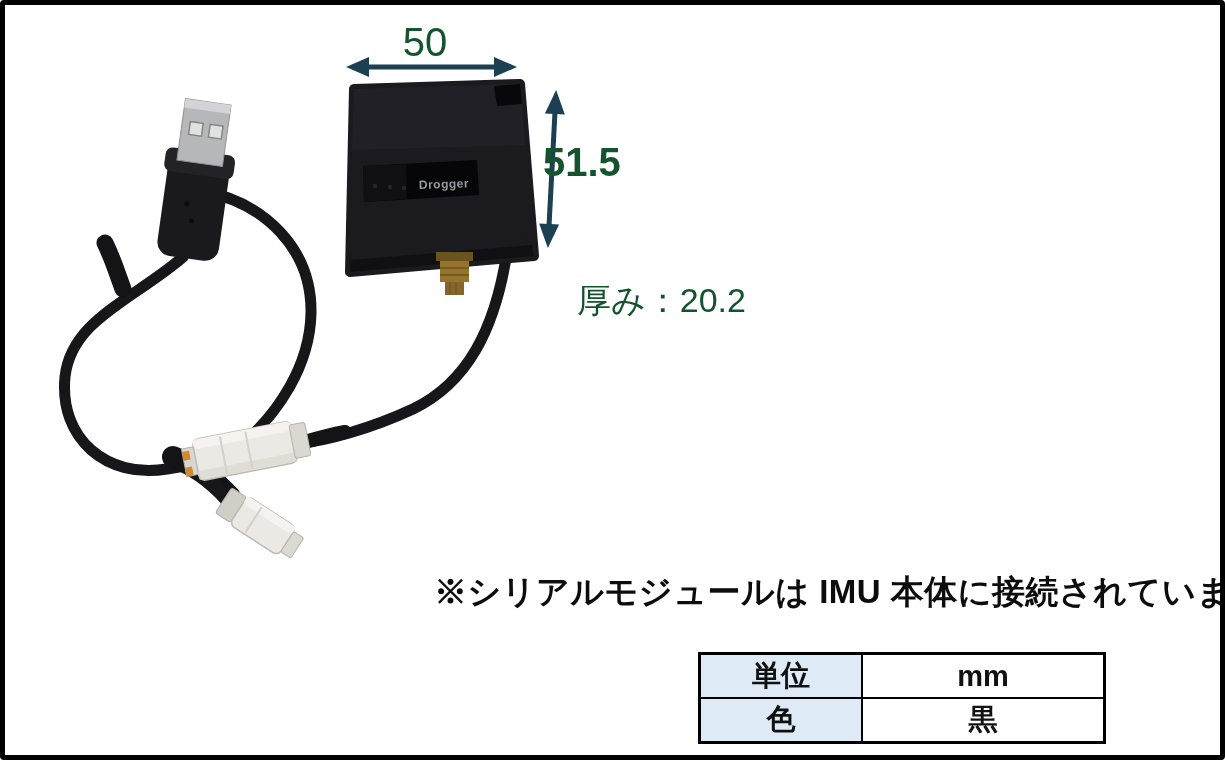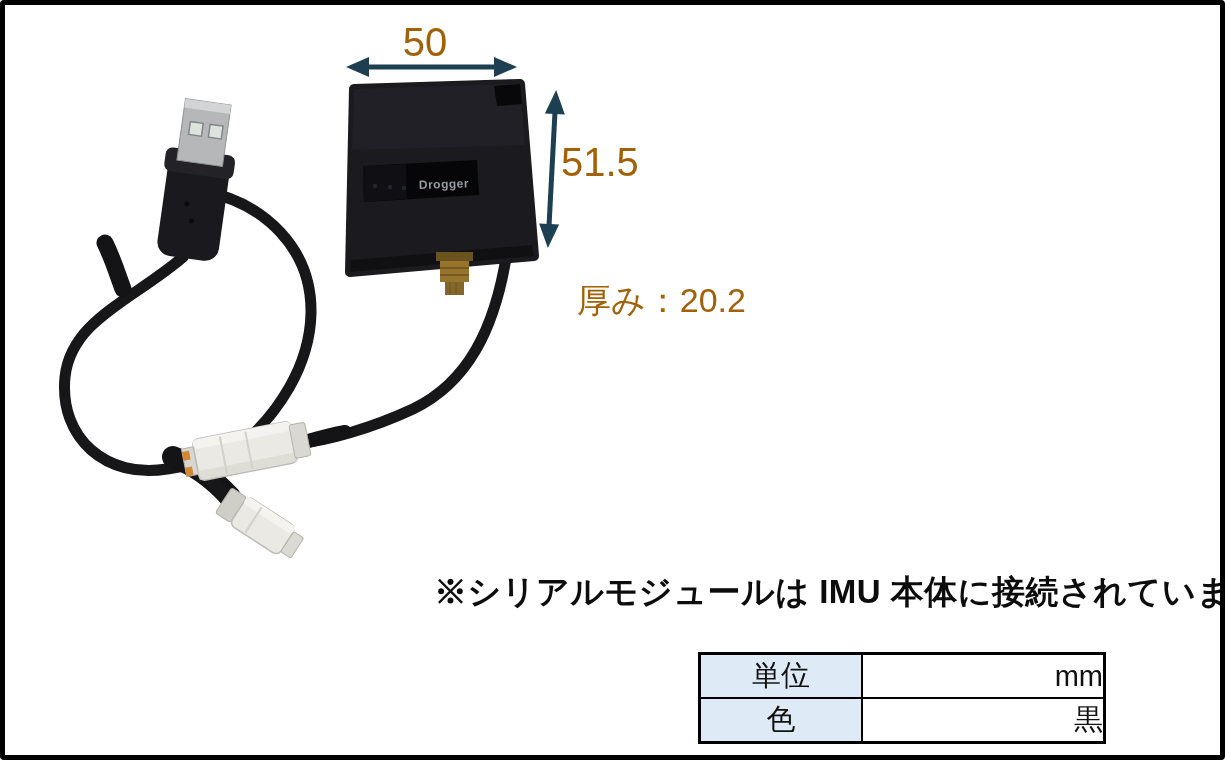--- a/index.html
+++ b/index.html
@@ -12,25 +12,25 @@
     background:#ffffff;
     overflow:hidden;
     font-family:"Liberation Sans", sans-serif;
     color:#111;
   }
   #photo-svg{position:absolute;left:0;top:0;}
   .dim-label{
     position:absolute;
     font-size:40px;
     line-height:1.05;
-    color:#a16207;
+    color:#14532d;
     white-space:nowrap;
   }
   #width-label{left:386px;top:16px;width:68px;text-align:center;}
-  #height-label{left:556px;top:136px;}
+  #height-label{left:538px;top:136px;font-weight:bold;}
   #thickness-label{left:572px;top:278px;font-size:34px;}
   #note-text{
     position:absolute;
     left:429px;top:565px;
     font-size:33px;
     font-weight:600;
     letter-spacing:0.5px;
     color:#0c0c0c;
     white-space:nowrap;
   }
@@ -39,26 +39,26 @@
     left:693px;top:647px;
     border-collapse:collapse;
     table-layout:fixed;
   }
   #spec-table td{
     border:2px solid #000;
     height:42px;
     text-align:center;
     vertical-align:middle;
     font-size:29px;
-    font-weight:400;
+    font-weight:700;
     padding:0;
   }
   #spec-table{border:3px solid #000;}
   #spec-table td.hdr{width:160px;background:#deebf7;}
-  #spec-table td.val{width:240px;background:#ffffff;text-align:right;}
+  #spec-table td.val{width:240px;background:#ffffff;}
 </style>
 </head>
 <body>
 
 <div id="frame">
 
   <svg id="photo-svg" width="1225" height="760" viewBox="0 0 1225 760">
 
     <g fill="none" stroke="#17171a" stroke-linecap="round">
 

